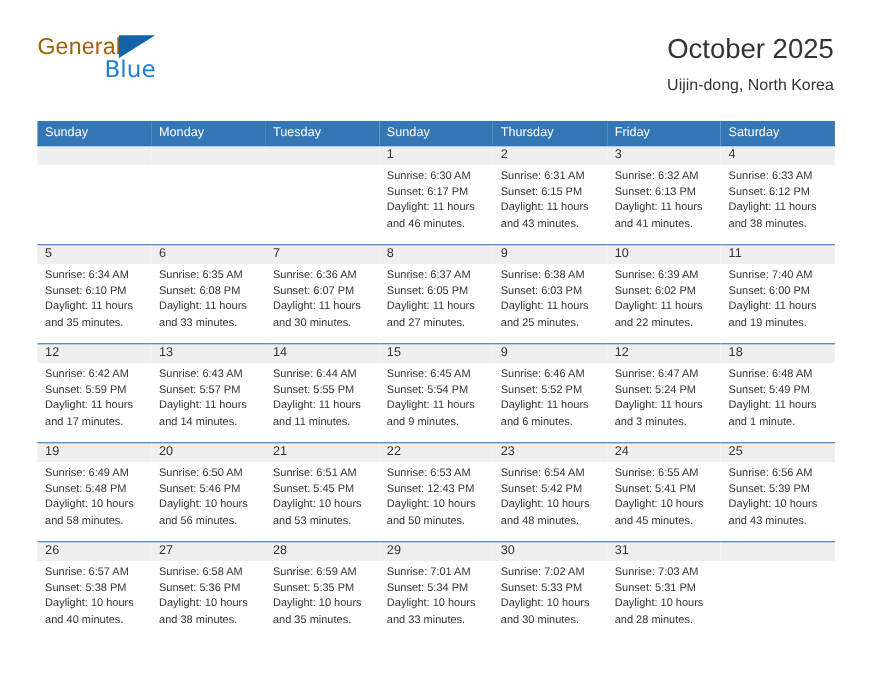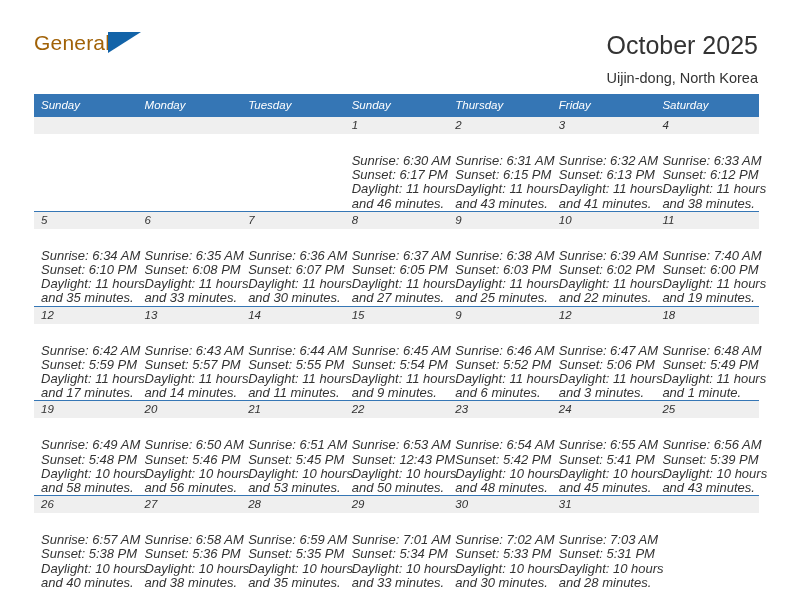--- a/index.html
+++ b/index.html
@@ -77,25 +77,24 @@
     font-size: 14.5px;
     color: #333333;
     line-height: 19px;
     margin: 9px 0 0 0;
   }
 
   
   .calendar {
     position: absolute;
     left: 34px;
-    top: 94px;
+    top: 110px;
     width: 725px;
     border-collapse: collapse;
     table-layout: fixed;
-    font-style: italic;
   }
   .calendar th {
     background: #3576b5;
     color: #ffffff;
     font-weight: normal;
     font-size: 11.5px;
     text-align: left;
     padding: 5px 0 5px 7px;
     height: 20px;
     box-sizing: border-box;
@@ -114,38 +113,39 @@
   .daynum-band {
     background: #efefef;
     height: 17px;
     line-height: 17px;
     font-size: 11.5px;
     color: #333333;
     padding-left: 7px;
     box-sizing: border-box;
   }
   .day-info {
-    padding: 20px 6px 0 7px;
-    font-size: 13px;
+    padding: 4px 6px 0 7px;
+    font-size: 10px;
     line-height: 14.2px;
     color: #333333;
   }
   .day-info div {
     white-space: nowrap;
   }
   td.empty .daynum-band {
     background: #efefef;
   }
 </style>
 </head>
 <body>
 
 <div class="page-header">
   <div class="logo">
     <span class="logo-general">General</span><span class="logo-triangle"></span>
+    <span class="logo-blue">Blue</span>
   </div>
 
   <div class="title-block">
     <h1 class="cal-title">October 2025</h1>
     <p class="cal-subtitle">Uijin-dong, North Korea</p>
   </div>
 </div>
 
 <table class="calendar">
   <thead>
@@ -315,21 +315,21 @@
             <div>Sunrise: 6:46 AM</div>
             <div>Sunset: 5:52 PM</div>
             <div>Daylight: 11 hours</div>
             <div>and 6 minutes.</div>
           </div>
         </td>
         <td class="">
           <div class="daynum-band">12</div>
           <div class="day-info">
             <div>Sunrise: 6:47 AM</div>
-            <div>Sunset: 5:06 PM</div>
+            <div>Sunset: 5:24 PM</div>
             <div>Daylight: 11 hours</div>
             <div>and 3 minutes.</div>
           </div>
         </td>
         <td class="">
           <div class="daynum-band">18</div>
           <div class="day-info">
             <div>Sunrise: 6:48 AM</div>
             <div>Sunset: 5:49 PM</div>
             <div>Daylight: 11 hours</div>

